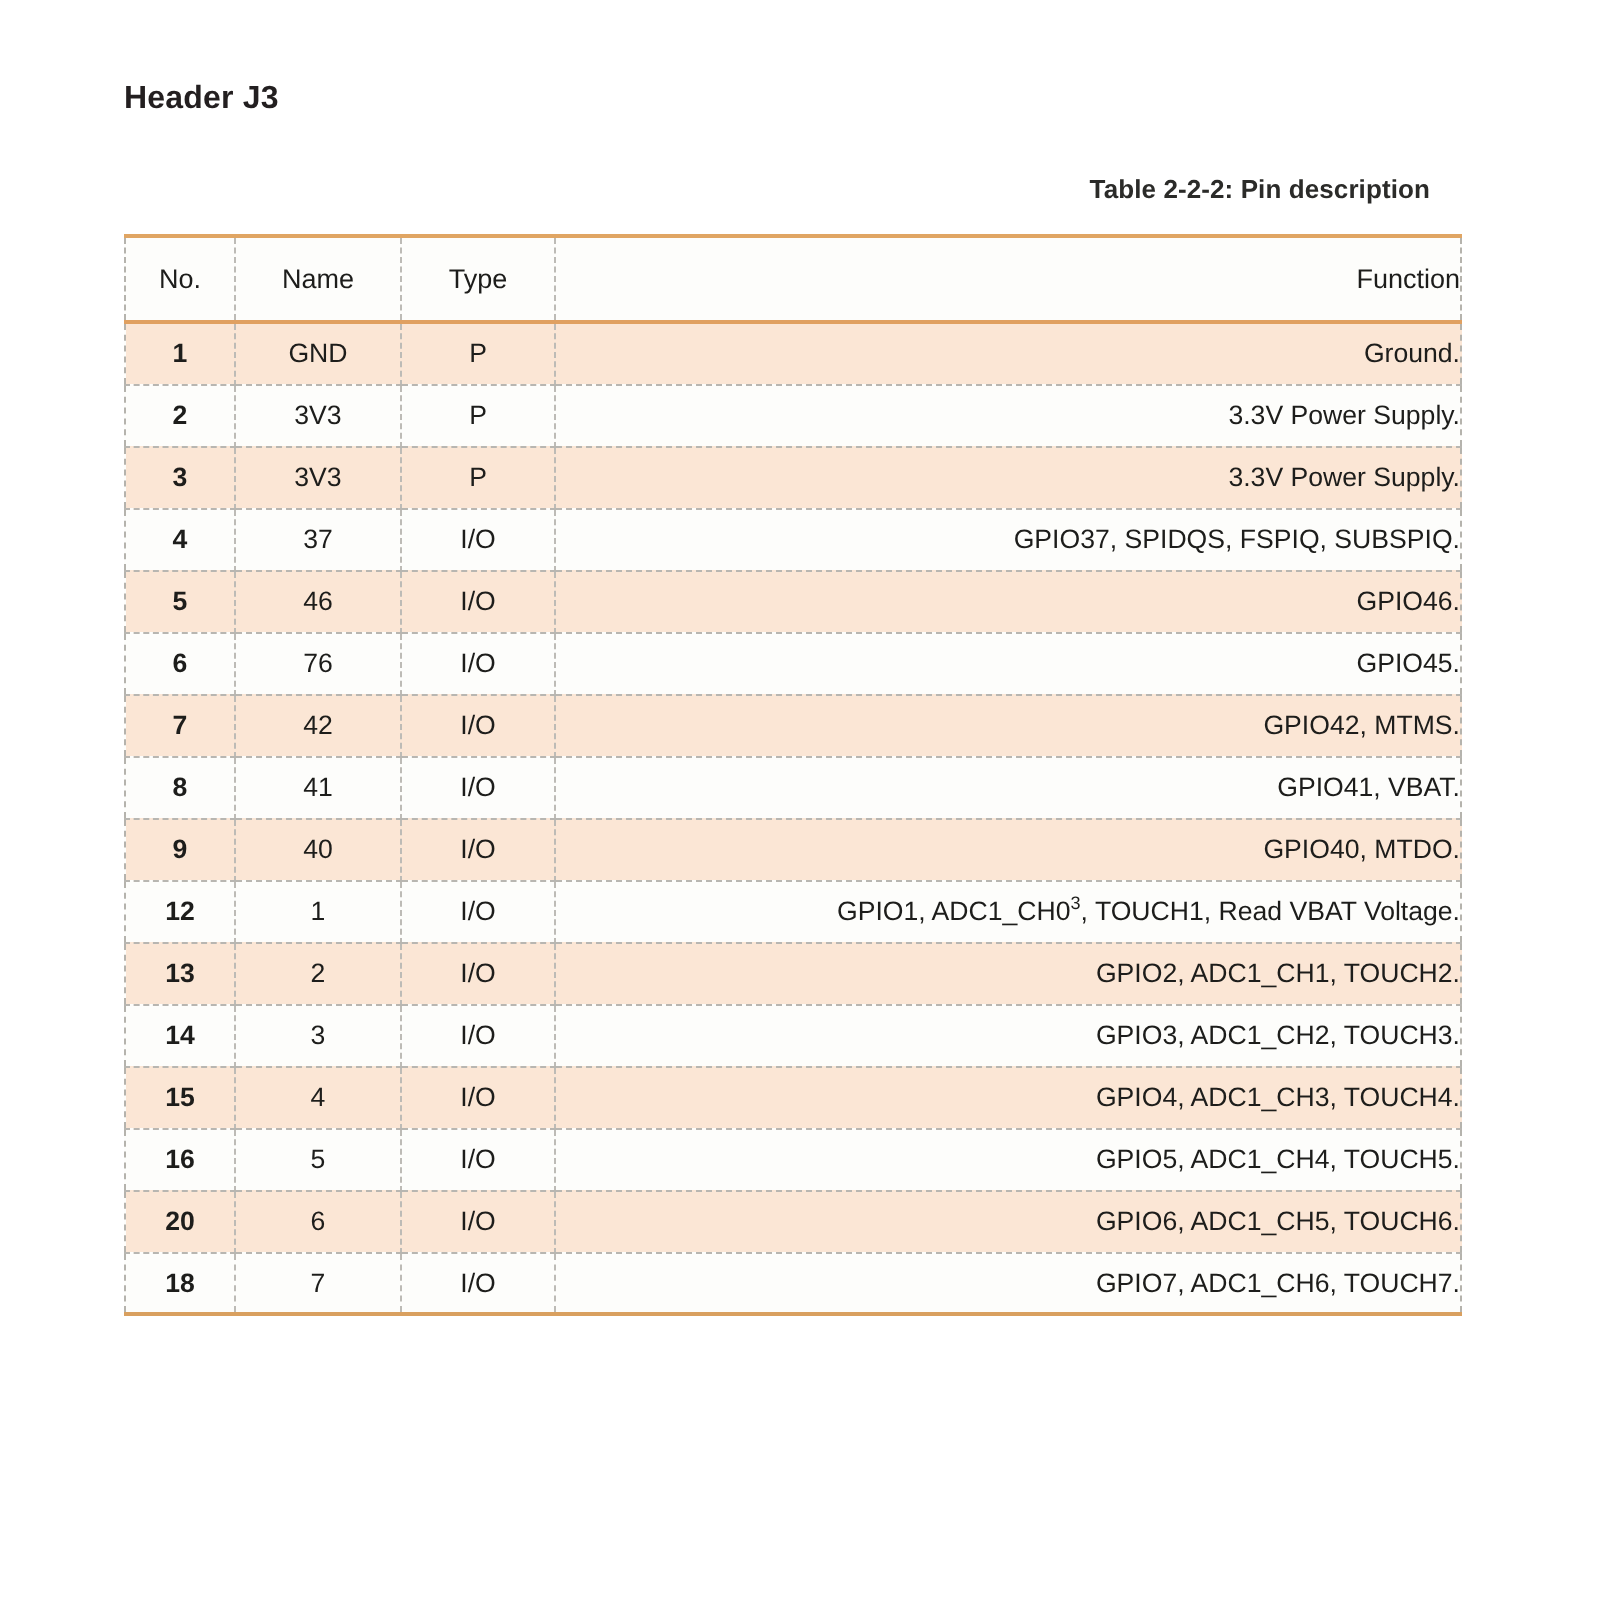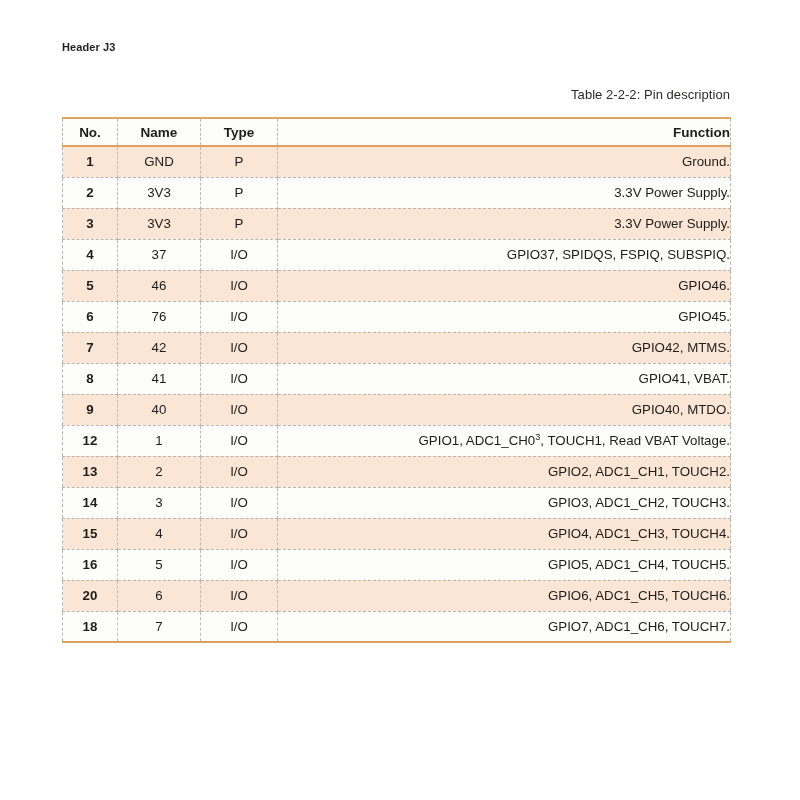--- a/index.html
+++ b/index.html
@@ -19,33 +19,33 @@
   .page {
     position: absolute;
     inset: 0;
   }
 
   
   .section-title {
     position: absolute;
     left: 62px;
     top: 41px;
-    font-size: 11px;
+    font-size: 16px;
     font-weight: bold;
     color: #231f20;
     letter-spacing: 0.1px;
   }
 
   
   .table-caption {
     position: absolute;
-    right: 70px;
+    right: 85px;
     top: 87px;
     font-size: 13px;
-    font-weight: 400;
+    font-weight: 700;
     color: #2b2b29;
     letter-spacing: 0.05px;
     white-space: nowrap;
   }
 
   
   .table-wrap {
     position: absolute;
     left: 62px;
     top: 117px;
@@ -64,23 +64,23 @@
   }
 
   table.pin-table col.c-no   { width: 55px; }
   table.pin-table col.c-name { width: 83px; }
   table.pin-table col.c-type { width: 77px; }
   table.pin-table col.c-func { width: 453px; }
 
   thead th {
     background: #fdfdfb;
     font-size: 13.5px;
-    font-weight: bold;
+    font-weight: normal;
     color: #1d1d1b;
-    height: 28px;
+    height: 43px;
     padding: 0;
     border-right: 1px dashed #bdbbb6;
     border-bottom: 2px solid #e0a060;
     box-sizing: border-box;
   }
   thead th:last-child { border-right: none; }
 
   thead th.th-center { text-align: center; }
   thead th.th-left   { text-align: right; padding-left: 12px; }
 

